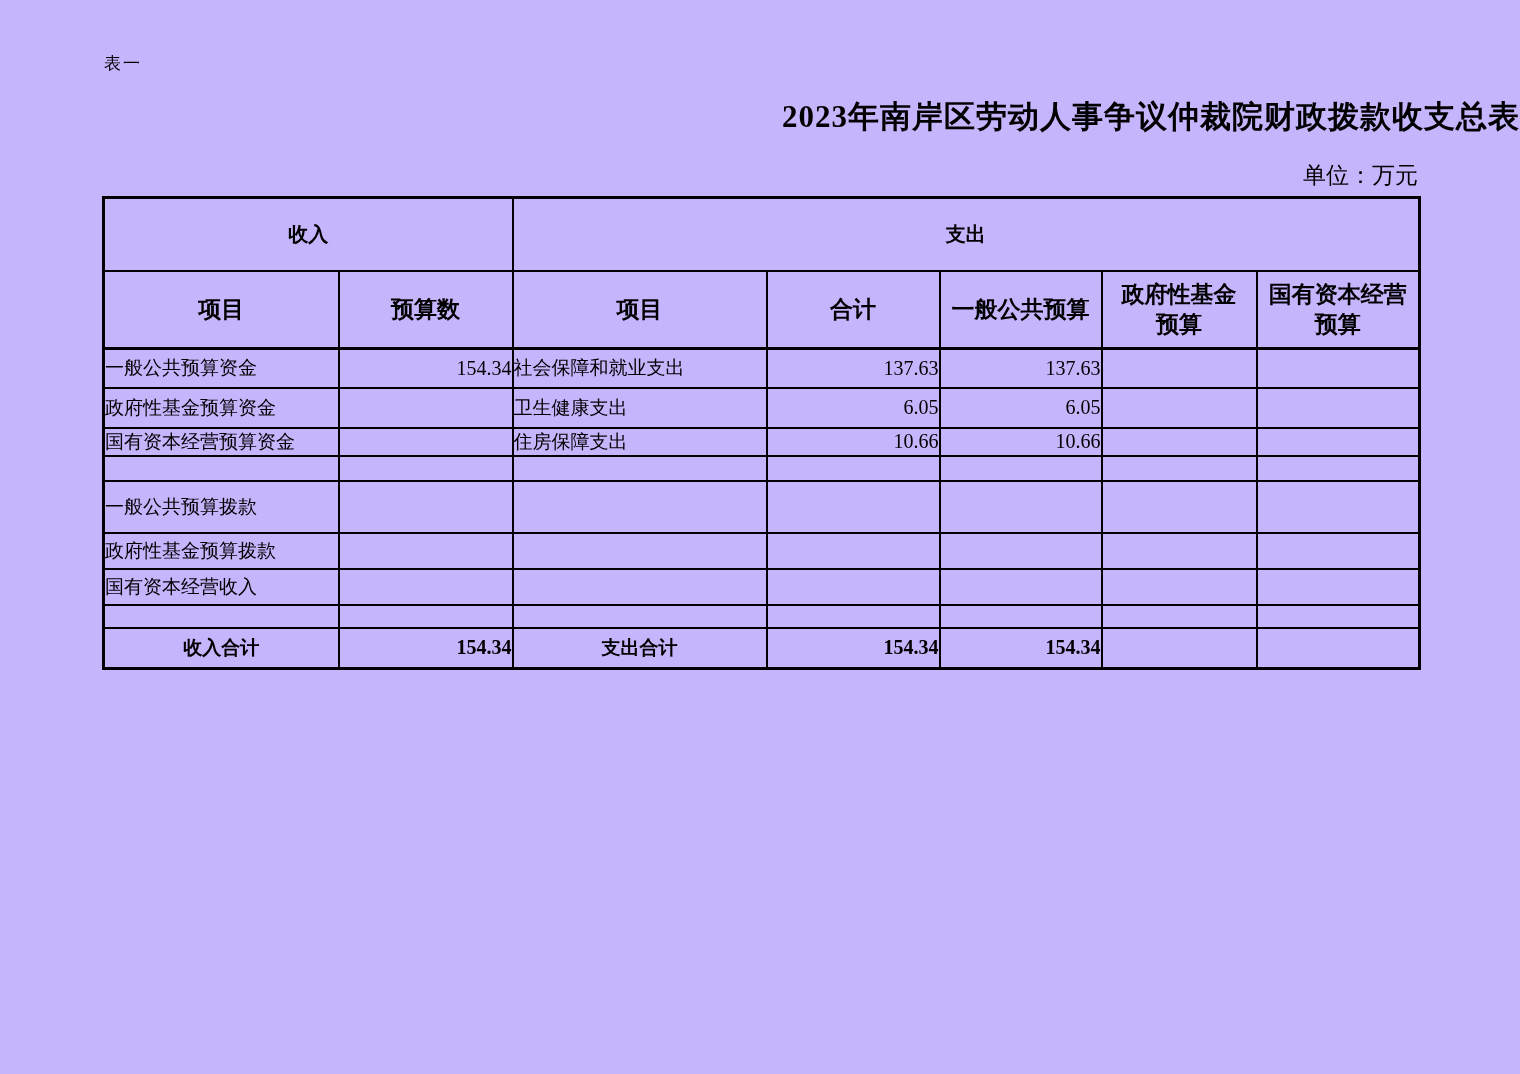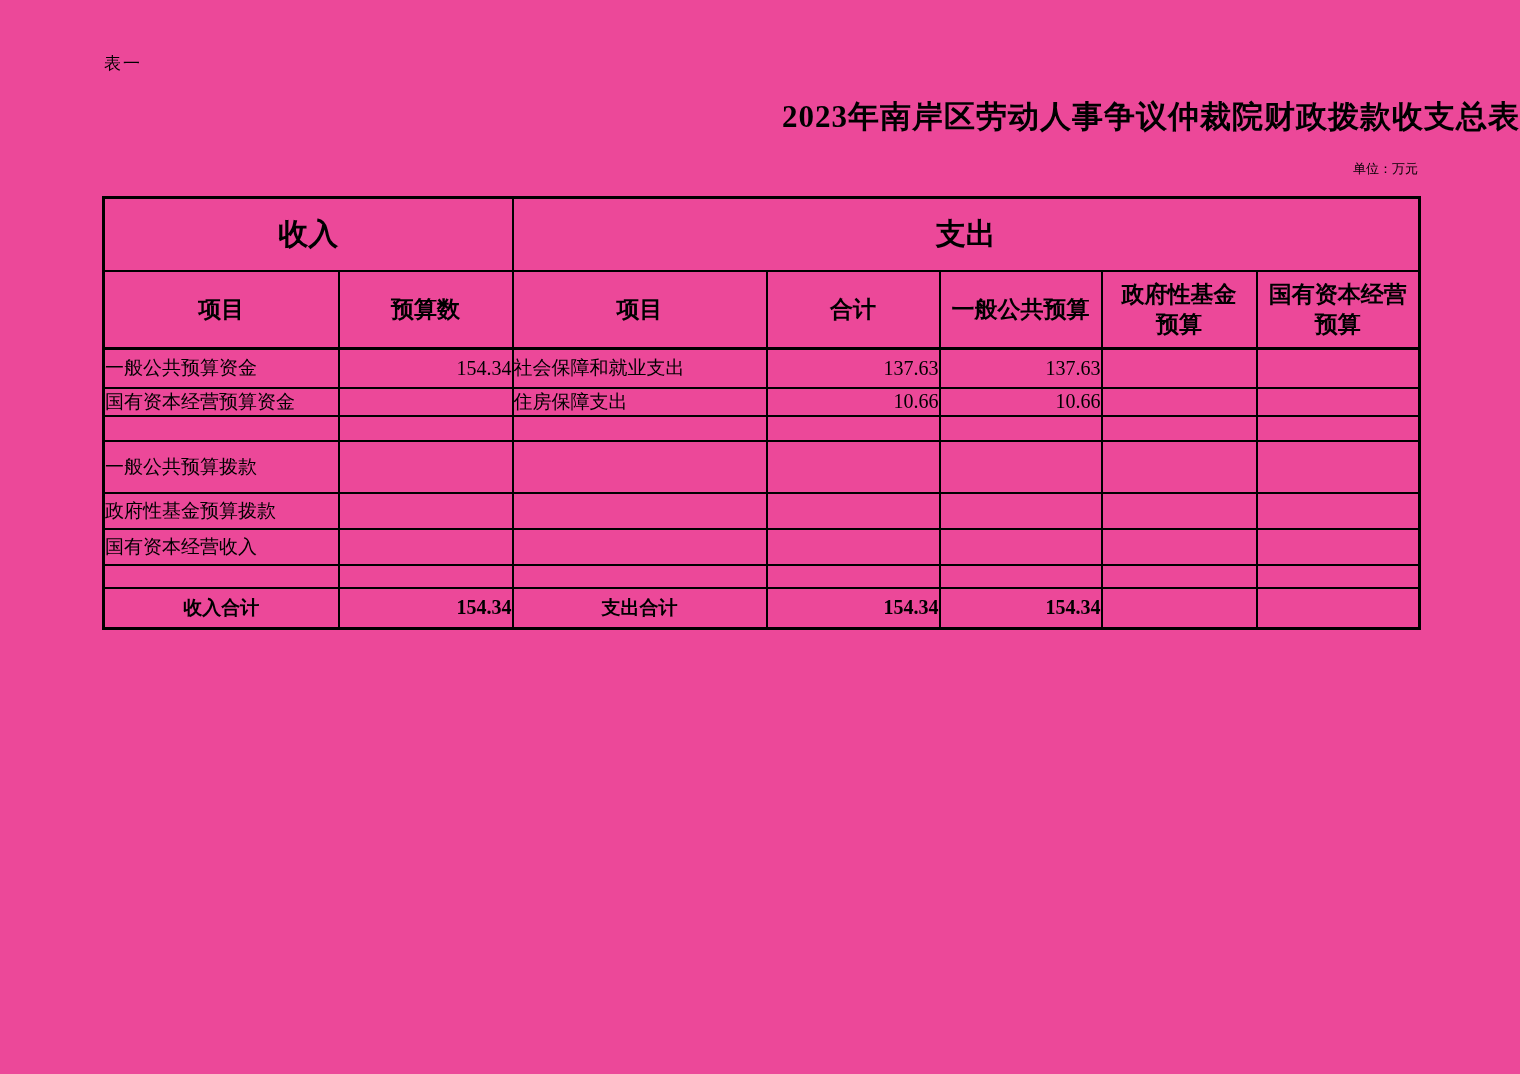--- a/index.html
+++ b/index.html
@@ -1,20 +1,20 @@
 <!DOCTYPE html>
 <html><head>
 <meta charset="utf-8">
 <style>
   html, body { margin: 0; padding: 0; background: #ffffff; }
   .page {
     position: relative;
     width: 1520px;
     height: 1074px;
-    background: #ec4899;
+    background: #c4b5fd;
     color: #000000;
     overflow: hidden;
     font-family: "Liberation Serif", serif;
   }
   .tbl-label {
     position: absolute;
     left: 104px;
     top: 52px;
     font-size: 17px;
     font-family: "Liberation Serif", serif;
@@ -31,21 +31,21 @@
     font-weight: bold;
     font-family: "Liberation Serif", serif;
     letter-spacing: 1px;
   }
   .unit-note {
     position: absolute;
     top: 160px;
     left: 102px;
     width: 1316px;
     text-align: right;
-    font-size: 13px;
+    font-size: 23px;
     font-family: "Liberation Serif", serif;
   }
   table.budget {
     position: absolute;
     left: 102px;
     top: 196px;
     width: 1316px;
     border-collapse: collapse;
     table-layout: fixed;
     border: 3px solid #000;
@@ -62,21 +62,21 @@
   tr.h2 td { border-bottom: 3px solid #000; }
   
   .hc {
     font-family: "Liberation Sans", sans-serif;
     font-weight: bold;
     text-align: center;
     font-size: 23px;
     line-height: 1.32;
     white-space: pre-line;
   }
-  tr.h1 .hc { font-size: 30px; }
+  tr.h1 .hc { font-size: 20px; }
   
   .it { font-family: "Liberation Serif", serif; font-size: 19px; }
   .l  { text-align: left; padding-left: 5px; }
   .ct { text-align: center; }
   
   .num {
     font-family: "Liberation Serif", serif;
     font-size: 20px;
     text-align: right;
     padding-right: 3px;
@@ -127,20 +127,29 @@
     <tr style="height:39px">
       <td class="it l">一般公共预算资金</td>
       <td class="num">154.34</td>
       <td class="it l sd">社会保障和就业支出</td>
       <td class="num">137.63</td>
       <td class="num">137.63</td>
       <td></td>
       <td></td>
     </tr>
 
+    <tr style="height:40px">
+      <td class="it l">政府性基金预算资金</td>
+      <td class="num"></td>
+      <td class="it l sd">卫生健康支出</td>
+      <td class="num">6.05</td>
+      <td class="num">6.05</td>
+      <td></td>
+      <td></td>
+    </tr>
 
     <tr style="height:25px">
       <td class="it l">国有资本经营预算资金</td>
       <td class="num"></td>
       <td class="it l sd">住房保障支出</td>
       <td class="num">10.66</td>
       <td class="num">10.66</td>
       <td></td>
       <td></td>
     </tr>

